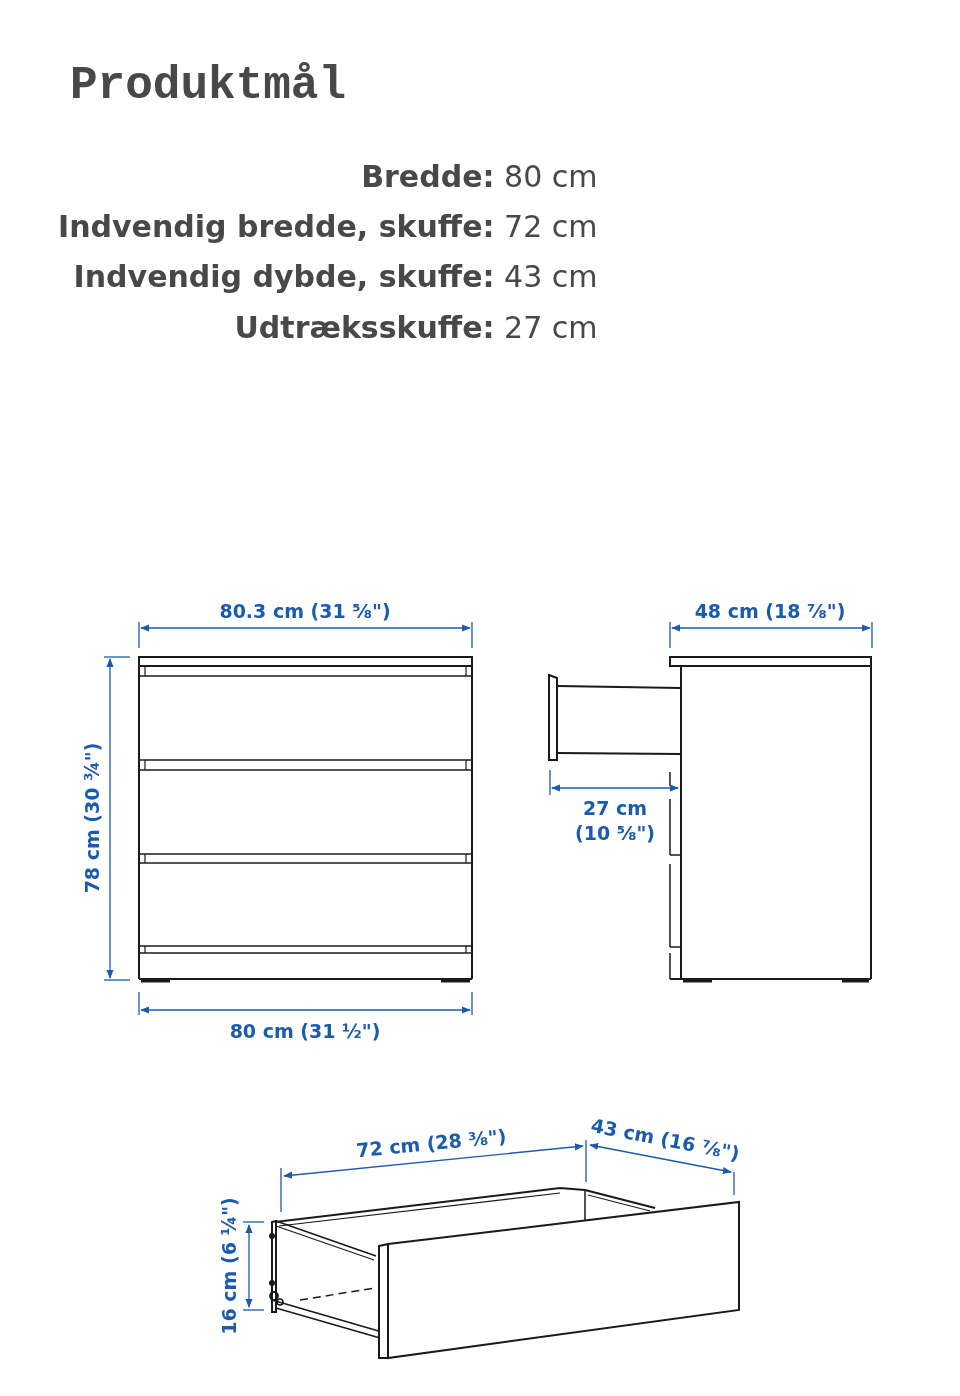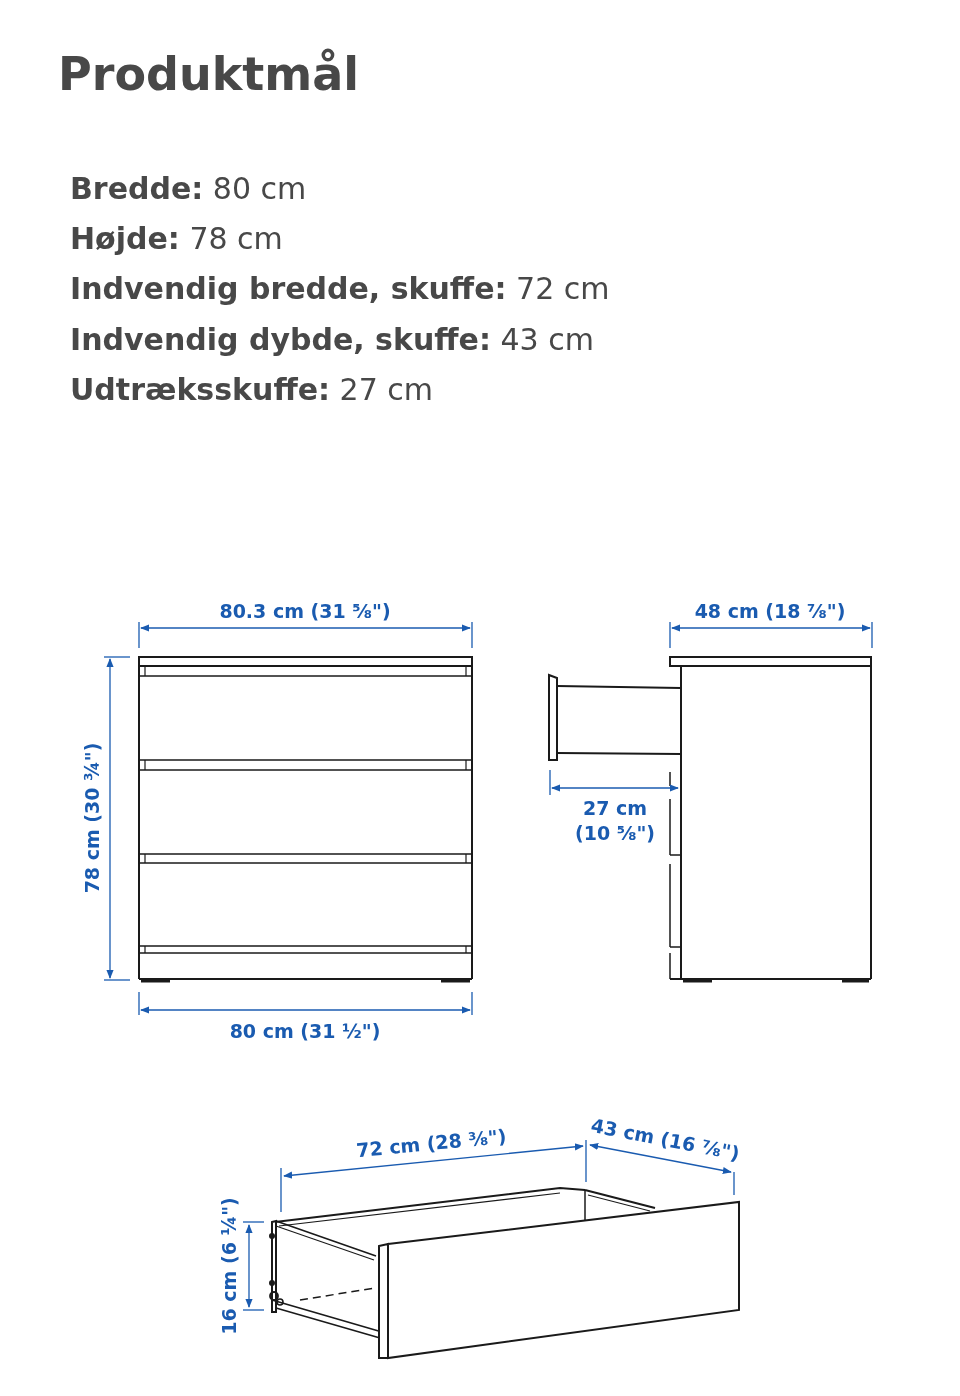--- a/index.html
+++ b/index.html
@@ -1,32 +1,31 @@
 <!DOCTYPE html>
 <html><head>
   <meta charset="utf-8">
   <style>
     html, body { margin: 0; padding: 0; background: #ffffff; }
     body { width: 960px; height: 1396px; position: relative; overflow: hidden; font-family: "DejaVu Sans", sans-serif; color: #484848; }
-    .title { position: absolute; left: 58px; top: 44px; font-size: 46px; font-weight: bold; color: #484848; letter-spacing: 0px; margin: 0; line-height: 60px; }
-    .specs { position: absolute; left: 58px; top: 152px; margin: 12px; padding: 0; list-style: none; }
+    .title { position: absolute; left: 58px; top: 44px; font-size: 46px; font-weight: bold; color: #484848; letter-spacing: 0px; margin: 12px; line-height: 60px; font-family: Liberation Mono, monospace; }
+    .specs { position: absolute; left: 58px; top: 152px; margin: 0; padding: 0; list-style: none; text-align: right; }
     .specs li { font-size: 30px; line-height: 50.2px; height: 50.2px; white-space: nowrap; color: #484848; }
     .specs .lbl { font-weight: bold; }
     .specs .val { font-weight: normal; }
     svg.dwg { position: absolute; left: 0; top: 0; }
     .dim { fill: #1a5bb0; font-family: "DejaVu Sans", sans-serif; font-weight: bold; font-size: 19px; }
   </style>
 </head>
 <body>
 
 <h1 class="title">Produktmål</h1>
 
 <ul class="specs">
   <li><span class="lbl">Bredde:</span> <span class="val">80 cm</span></li>
-  <li><span class="lbl">Højde:</span> <span class="val">78 cm</span></li>
   <li><span class="lbl">Indvendig bredde, skuffe:</span> <span class="val">72 cm</span></li>
   <li><span class="lbl">Indvendig dybde, skuffe:</span> <span class="val">43 cm</span></li>
   <li><span class="lbl">Udtræksskuffe:</span> <span class="val">27 cm</span></li>
 </ul>
 
 <svg class="dwg" width="960" height="1396" viewBox="0 0 960 1396">
   <defs>
     <marker id="arr" viewBox="0 0 10 10" refX="9" refY="5" markerWidth="7" markerHeight="7" orient="auto-start-reverse">
       <path d="M0,1 L10,5 L0,9 z" fill="#1a5bb0"></path>
     </marker>

